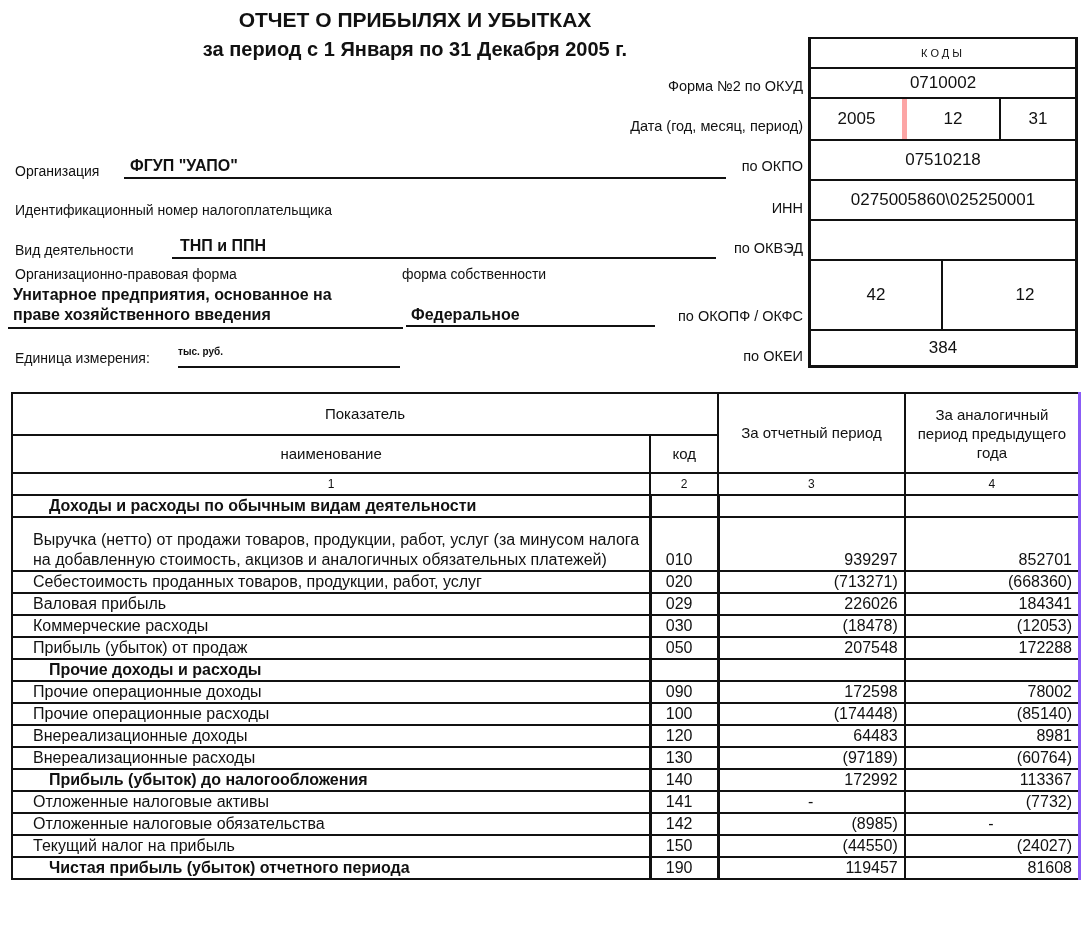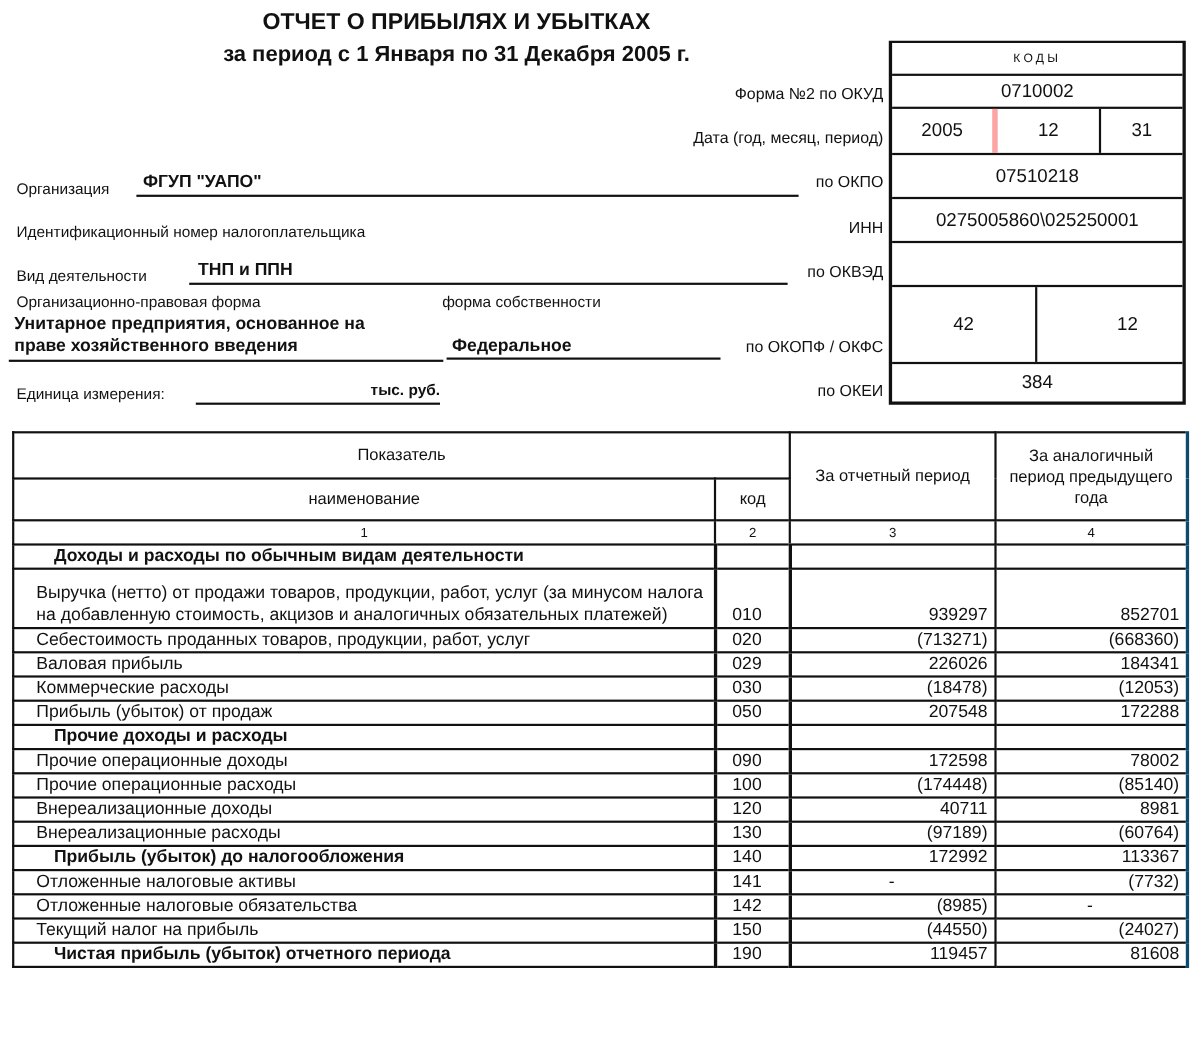--- a/index.html
+++ b/index.html
@@ -23,21 +23,21 @@
 
     
     table.main { position: absolute; left: 11px; top: 392px; border-collapse: collapse; width: 1070px; }
     table.main td { border: 2px solid #111; padding: 0 4px; font-size: 16px; line-height: 20px; height: 22px; box-sizing: border-box; }
     table.main td.num { text-align: right; padding-right: 6px; }
     table.main td.code { text-align: left; padding-left: 14px; border-left: 3px solid #111; border-right: 3px solid #111; }
     table.main td.nm { padding-left: 20px; }
     table.main tr.bold td.nm { font-weight: bold; padding-left: 36px; }
     table.main .hdr td { text-align: center; font-size: 15px; }
     table.main .colnum td { font-size: 12px; height: 20px; text-align: center; }
-    table.main td.last { border-right: 3px solid #0c4a6e; }
+    table.main td.last { border-right: 3px solid #8b5cf6; }
   </style>
 </head>
 <body>
 
 <div class="abs title1">ОТЧЕТ О ПРИБЫЛЯХ И УБЫТКАХ</div>
 <div class="abs title2">за  период с 1 Января по 31 Декабря 2005 г.</div>
 
 <div class="abs rlbl" style="left:560px; top:78px; width:243px;">Форма №2 по ОКУД</div>
 <div class="abs rlbl" style="left:560px; top:118px; width:243px;">Дата (год, месяц, период)</div>
 
@@ -53,21 +53,21 @@
 <div class="abs rlbl" style="left:700px; top:240px; width:103px;">по ОКВЭД</div>
 
 <div class="abs lbl" style="left:15px; top:266px;">Организационно-правовая форма</div>
 <div class="abs lbl" style="left:402px; top:266px;">форма собственности</div>
 <div class="abs val" style="left:13px; top:286px;">Унитарное предприятия, основанное на</div>
 <div class="abs val uline" style="left:8px; top:306px; width:390px; padding-left:5px; height:21px;">праве хозяйственного введения</div>
 <div class="abs val uline" style="left:406px; top:306px; width:244px; padding-left:5px; height:19px;">Федеральное</div>
 <div class="abs rlbl" style="left:650px; top:308px; width:153px;">по ОКОПФ / ОКФС</div>
 
 <div class="abs lbl" style="left:15px; top:350px;">Единица измерения:</div>
-<div class="abs val uline" style="left:178px; top:346px; width:222px; text-align:right; font-size:14px; height:20px;">тыс. руб.</div>
+<div class="abs val uline" style="left:178px; top:346px; width:222px; text-align:left; font-size:10px; height:20px;">тыс. руб.</div>
 <div class="abs rlbl" style="left:700px; top:348px; width:103px;">по ОКЕИ</div>
 
 <div class="abs codes">
   <div class="row" style="top:0; height:30px; font-weight:normal; letter-spacing:3px; font-size:11px;">КОДЫ</div>
   <div class="row" style="top:30px; height:30px;">0710002</div>
   <div class="row" style="top:60px; height:42px; justify-content:flex-start;">
     <div class="cell" style="width:96px; border-right:5px solid #fca5a5;">2005</div>
     <div class="cell" style="width:94px; border-right:2px solid #111;">12</div>
     <div class="cell" style="flex:1;">31</div>
   </div>
@@ -156,21 +156,21 @@
       </tr>
       <tr>
         <td class="nm">Прочие операционные расходы</td>
         <td class="code">100</td>
         <td class="num">(174448)</td>
         <td class="num last">(85140)</td>
       </tr>
       <tr>
         <td class="nm">Внереализационные доходы</td>
         <td class="code">120</td>
-        <td class="num">40711</td>
+        <td class="num">64483</td>
         <td class="num last">8981</td>
       </tr>
       <tr>
         <td class="nm">Внереализационные расходы</td>
         <td class="code">130</td>
         <td class="num">(97189)</td>
         <td class="num last">(60764)</td>
       </tr>
       <tr class="bold">
         <td class="nm">Прибыль (убыток) до налогообложения</td>

